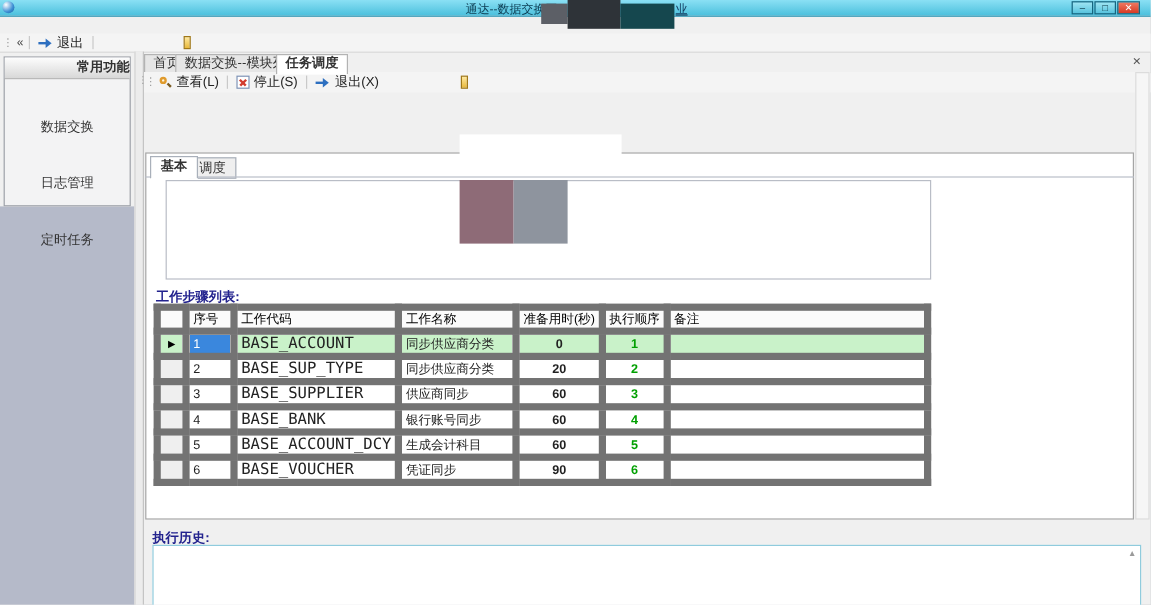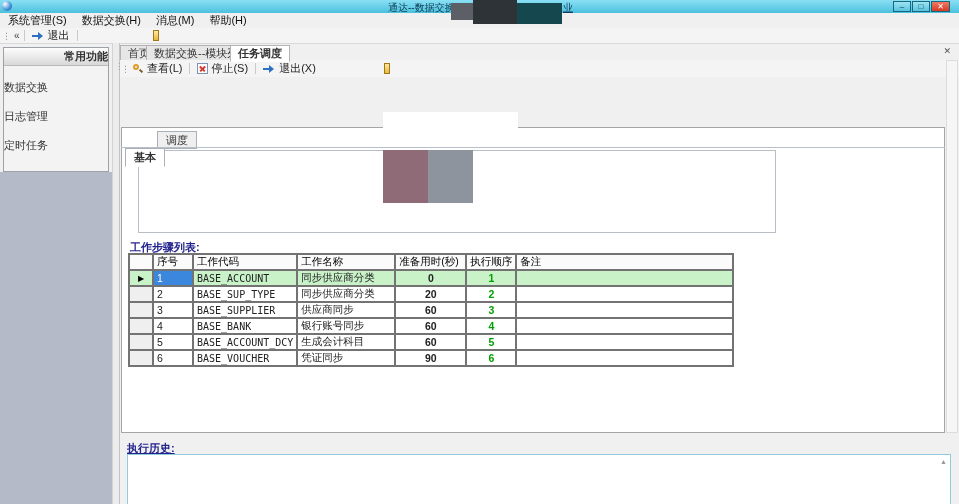--- a/index.html
+++ b/index.html
@@ -57,21 +57,21 @@
   .stop-icon i{position:absolute;left:1px;top:4px;width:7px;height:1.5px;background:#d23b2e;display:block;}
   .stop-icon i.a{transform:rotate(45deg);} .stop-icon i.b{transform:rotate(-45deg);}
 
   
   .side-lower{left:0;top:172px;width:112px;height:332px;background:#b5bac9;}
   .side-panel{left:3px;top:47px;width:106px;height:125px;background:#f3f3f4;
               border:1px solid #9da1a8;box-sizing:border-box;}
   .side-head{position:relative;height:17px;background:linear-gradient(#fdfdfd,#d8d8d8);
              border-bottom:1px solid #b9b9b9;line-height:16px;padding-left:6px;font-weight:bold;color:#333;text-align:right;}
   .side-head .caret{position:absolute;right:5px;top:2px;font-size:9px;color:#555;font-weight:bold;}
-  .side-item{margin-top:14px;text-align:left;color:#333;cursor:default;}
+  .side-item{margin-top:32px;text-align:center;color:#333;cursor:default;}
 
   .splitter{left:112px;top:43px;width:8px;height:461px;background:#ececec;
             border-left:1px solid #d2d2d2;border-right:1px solid #c4c4c4;box-sizing:border-box;}
   .splitter .dots{margin:22px auto 0 auto;width:2px;color:#9a9a9a;font-size:8px;line-height:3px;}
 
   
   .tabstrip{left:120px;top:44px;width:839px;height:16px;border-bottom:1px solid #ababab;}
   .dtab{position:absolute;top:1px;height:14px;line-height:14px;padding:0 7px;
         background:#e6e6e6;border:1px solid #b3b3b3;box-sizing:content-box;color:#333;
         white-space:nowrap;cursor:default;}
@@ -113,27 +113,27 @@
       border:1px solid #c3c3cc;box-sizing:border-box;}
   .remark-box .up{position:absolute;right:2px;top:1px;font-size:6px;color:#a0a0a8;}
   .remark-box .dn{position:absolute;right:2px;bottom:1px;font-size:6px;color:#a0a0a8;}
   .remark-redact{left:255px;top:195px;width:65px;height:10px;background:#fff;z-index:3;}
   .form-redact{z-index:30;}
 
   
   .steps-label,.hist-label{position:absolute;font-weight:bold;color:#23238e;}
   table.grid{position:absolute;left:128px;top:253px;border-collapse:collapse;table-layout:fixed;
              background:#fff;border:1px solid #5f5f5f;font-size:10.5px;}
-  table.grid td{border:2px solid #737373;height:15px;padding:0 3px;overflow:hidden;
+  table.grid td{border:6px solid #737373;height:15px;padding:0 3px;overflow:hidden;
                 white-space:nowrap;box-sizing:border-box;}
   table.grid tr.head td{background:#fbfbfb;color:#000;}
   td.selcol{background:#efefef;text-align:center;font-size:8px;color:#000;padding:0;}
   tr.sel td{background:#c9f2c9;}
   tr.sel td.selcell{background:#3a87dd;color:#fff;}
-  td.code{font-family:"DejaVu Sans Mono","Liberation Mono",monospace;font-size:10px;}
+  td.code{font-family:"DejaVu Sans Mono","Liberation Mono",monospace;font-size:13px;}
   td.prep{text-align:center;font-weight:bold;}
   td.order{text-align:center;font-weight:bold;color:#00a000;}
 
   
   .v-scroll{left:946px;top:60px;width:12px;height:373px;background:#f6f6f6;
             border:1px solid #dcdcdc;box-sizing:border-box;}
 
   
   .hist-box{left:127px;top:454px;width:824px;height:60px;background:#fff;
             border:1px solid #8fcbdd;box-sizing:border-box;}
@@ -150,26 +150,20 @@
     <span class="abs win-title-tail">业</span>
     <div class="abs win-btn" style="left:893px;">–</div>
     <div class="abs win-btn" style="left:912px;">□</div>
     <div class="abs win-btn close" style="left:931px;width:19px;">✕</div>
   </div>
 
   <div class="abs red-block" style="left:451px;top:3px;width:22px;height:17px;background:#5c5f66;"></div>
   <div class="abs red-block" style="left:473px;top:0;width:44px;height:24px;background:#2e3338;"></div>
   <div class="abs red-block" style="left:517px;top:3px;width:45px;height:21px;background:#15474e;"></div>
 
-  <div class="abs menubar">
-    <span class="menu-item">系统管理(S)</span>
-    <span class="menu-item">数据交换(H)</span>
-    <span class="menu-item">消息(M)</span>
-    <span class="menu-item">帮助(H)</span>
-  </div>
 
   <div class="abs toolbar">
     <span class="grip">⋮</span>
     <span class="chev">«</span>
     <span class="tb-sep"></span>
     <span class="tb-btn">
       <span class="door-icon">
           <i class="panel"></i>
           <i class="bar"></i>
           <i class="tip"></i>
@@ -226,21 +220,21 @@
           <i class="tip"></i>
         </span>
       <span>退出(X)</span>
     </span>
   </div>
 
   <div class="abs white-redact"></div>
 
   <div class="abs panel"></div>
 
-  <span class="abs ftab active" style="left:125px;top:148px;">基本</span>
+  <span class="abs ftab active" style="left:125px;top:130px;">基本</span>
   <span class="abs ftab" style="left:157px;top:131px;height:16px;">调度</span>
   <div class="abs ftab-rule"></div>
 
   <div class="abs groupbox"></div>
 
   <span class="lbl" style="left:150px;top:159px;">任务编号:</span>
   <div class="field" style="left:201px;top:156px;width:103px;">
     <span>JOB1</span>
     <span class="ell">…</span>
   </div>
@@ -355,18 +349,18 @@
       <td>凭证同步</td>
       <td class="prep">90</td>
       <td class="order">6</td>
       <td></td>
     </tr>
   </tbody>
     </table>
 
   <div class="abs v-scroll"></div>
 
-  <span class="hist-label" style="left:127px;top:441px;text-decoration:underline;">执行历史:</span>
+  <span class="hist-label" style="left:127px;top:441px;">执行历史:</span>
   <div class="abs hist-box">
     <span class="up">▲</span>
   </div>
 
 </div>
 
 </body></html>

